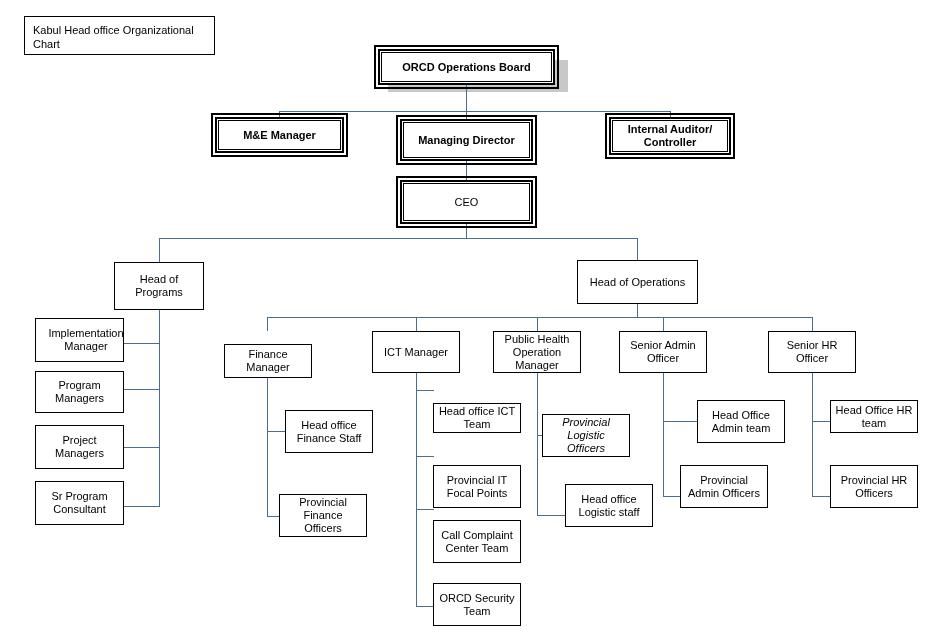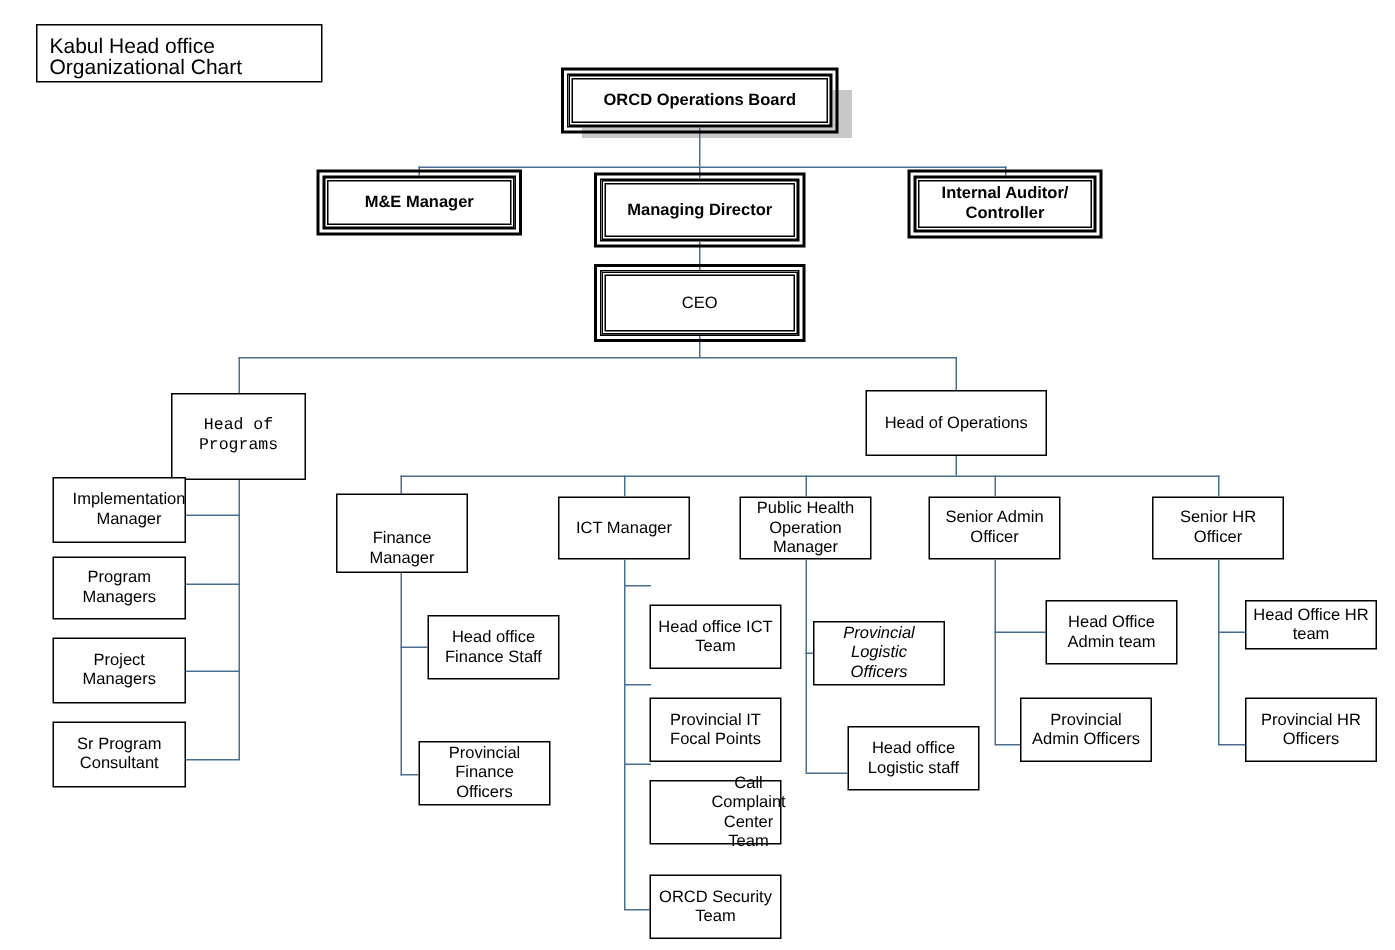--- a/index.html
+++ b/index.html
@@ -55,21 +55,21 @@
     background:#c8c8c8;
     z-index:1;
   }
 
   
   .title-box{
     position:absolute;
     box-sizing:border-box;
     border:1px solid #000000;
     background:#ffffff;
-    font-size:14px;
+    font-size:11px;
     line-height:14px;
     color:#000000;
     padding:6px 8px;
     text-align:left;
     z-index:4;
   }
 
   
   .conn{
     position:absolute;
@@ -117,21 +117,21 @@
 
   <div class="node dbl" style="left:400px; top:180px; width:133px; height:44px;">
     <span>CEO</span>
   </div>
 
   <div class="conn v" style="left:466px; top:224px; height:14px;"></div>
   <div class="conn h" style="left:159px; top:238px; width:479px;"></div>
   <div class="conn v" style="left:159px; top:238px; height:24px;"></div>
   <div class="conn v" style="left:637px; top:238px; height:22px;"></div>
 
-  <div class="node" style="left:114px; top:262px; width:90px; height:58px;font-family:Liberation Mono, monospace;">
+  <div class="node" style="left:114px; top:262px; width:90px; height:48px;">
     <span>Head of Programs</span>
   </div>
 
   <div class="node" style="left:577px; top:260px; width:121px; height:44px;">
     <span>Head of Operations</span>
   </div>
 
   <div class="conn v" style="left:159px; top:304px; height:202px;"></div>
   <div class="conn h" style="left:124px; top:343px; width:36px;"></div>
   <div class="conn h" style="left:124px; top:389px; width:36px;"></div>
@@ -152,48 +152,48 @@
   </div>
 
   <div class="conn v" style="left:637px; top:304px; height:13px;"></div>
   <div class="conn h" style="left:267px; top:317px; width:546px;"></div>
   <div class="conn v" style="left:267px; top:317px; height:14px;"></div>
   <div class="conn v" style="left:416px; top:317px; height:14px;"></div>
   <div class="conn v" style="left:537px; top:317px; height:14px;"></div>
   <div class="conn v" style="left:663px; top:317px; height:14px;"></div>
   <div class="conn v" style="left:812px; top:317px; height:14px;"></div>
 
-  <div class="node" style="left:224px; top:329px; width:88px; height:53px;align-items:flex-end;">
+  <div class="node" style="left:224px; top:344px; width:88px; height:34px;">
     <span>Finance Manager</span>
   </div>
   <div class="conn v" style="left:267px; top:373px; height:144px;"></div>
   <div class="conn h" style="left:267px; top:431px; width:18px;"></div>
   <div class="conn h" style="left:267px; top:516px; width:12px;"></div>
   <div class="node" style="left:279px; top:494px; width:88px; height:43px;">
     <span>Provincial Finance Officers</span>
   </div>
   <div class="node" style="left:285px; top:410px; width:88px; height:43px;">
     <span>Head office Finance Staff</span>
   </div>
 
   <div class="node" style="left:372px; top:331px; width:88px; height:42px;">
     <span>ICT Manager</span>
   </div>
   <div class="conn v" style="left:416px; top:373px; height:233px;"></div>
   <div class="conn h" style="left:416px; top:390px; width:18px;"></div>
   <div class="conn h" style="left:416px; top:456px; width:18px;"></div>
   <div class="conn h" style="left:416px; top:509px; width:18px;"></div>
   <div class="conn h" style="left:416px; top:606px; width:18px;"></div>
-  <div class="node" style="left:433px; top:403px; width:88px; height:43px;">
+  <div class="node" style="left:433px; top:403px; width:88px; height:30px;">
     <span>Head office ICT Team</span>
   </div>
   <div class="node" style="left:433px; top:465px; width:88px; height:43px;">
     <span>Provincial IT Focal Points</span>
   </div>
-  <div class="node" style="left:433px; top:520px; width:88px; height:43px;padding-left:48px;">
+  <div class="node" style="left:433px; top:520px; width:88px; height:43px;">
     <span>Call Complaint Center Team</span>
   </div>
   <div class="node" style="left:433px; top:583px; width:88px; height:43px;">
     <span>ORCD Security Team</span>
   </div>
 
   <div class="node" style="left:493px; top:331px; width:88px; height:42px;">
     <span>Public Health Operation Manager</span>
   </div>
   <div class="conn v" style="left:537px; top:373px; height:142px;"></div>

